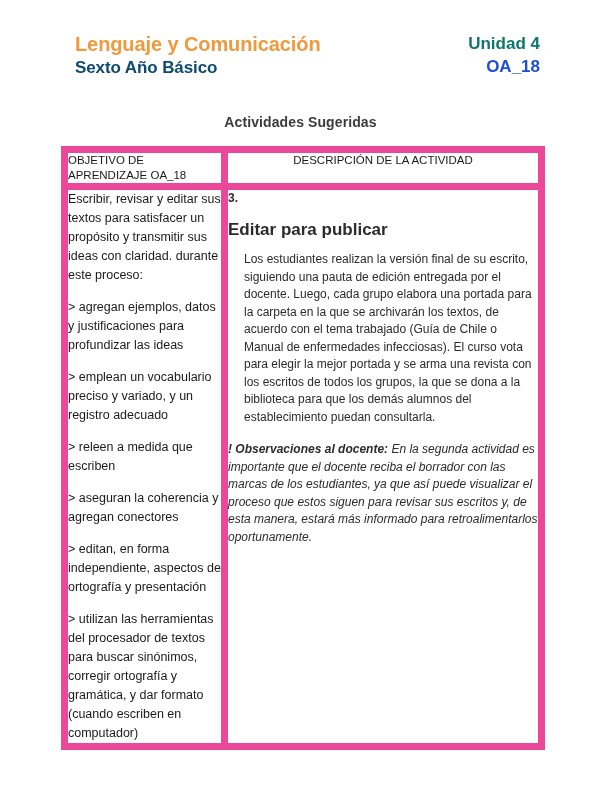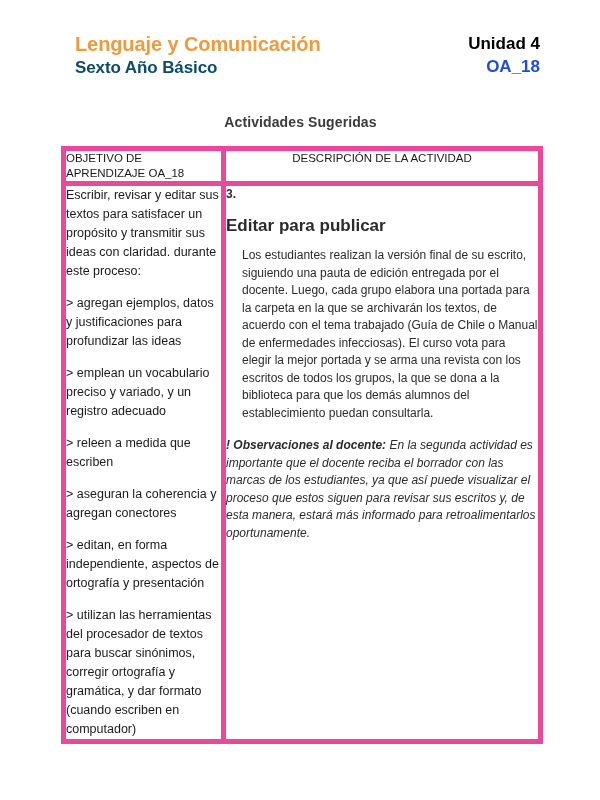--- a/index.html
+++ b/index.html
@@ -54,21 +54,21 @@
     font-size: 17px;
     font-weight: bold;
     color: #0c4a6e;
     line-height: 22px;
     white-space: nowrap;
     letter-spacing: -0.1px;
   }
   .unit-label {
     font-size: 17px;
     font-weight: bold;
-    color: #000000;
+    color: #0f766e;
     line-height: 24px;
     white-space: nowrap;
   }
   .oa-label {
     font-size: 17px;
     font-weight: bold;
     color: #1d4ed8;
     line-height: 22px;
     white-space: nowrap;
   }
@@ -90,21 +90,21 @@
   .activity-table {
     position: absolute;
     left: 61px;
     top: 146px;
     width: 479px;
     border-collapse: collapse;
     table-layout: fixed;
   }
   .activity-table td,
   .activity-table th {
-    border: 5px solid #ec4899;
+    border: 7px solid #ec4899;
     vertical-align: top;
     padding: 0;
   }
   .col-objective { width: 160px; }
   .col-description { width: 317px; }
 
   .th-objective {
     padding: 4px 5px 5px 5px;
     font-size: 11.5px;
     font-weight: normal;

